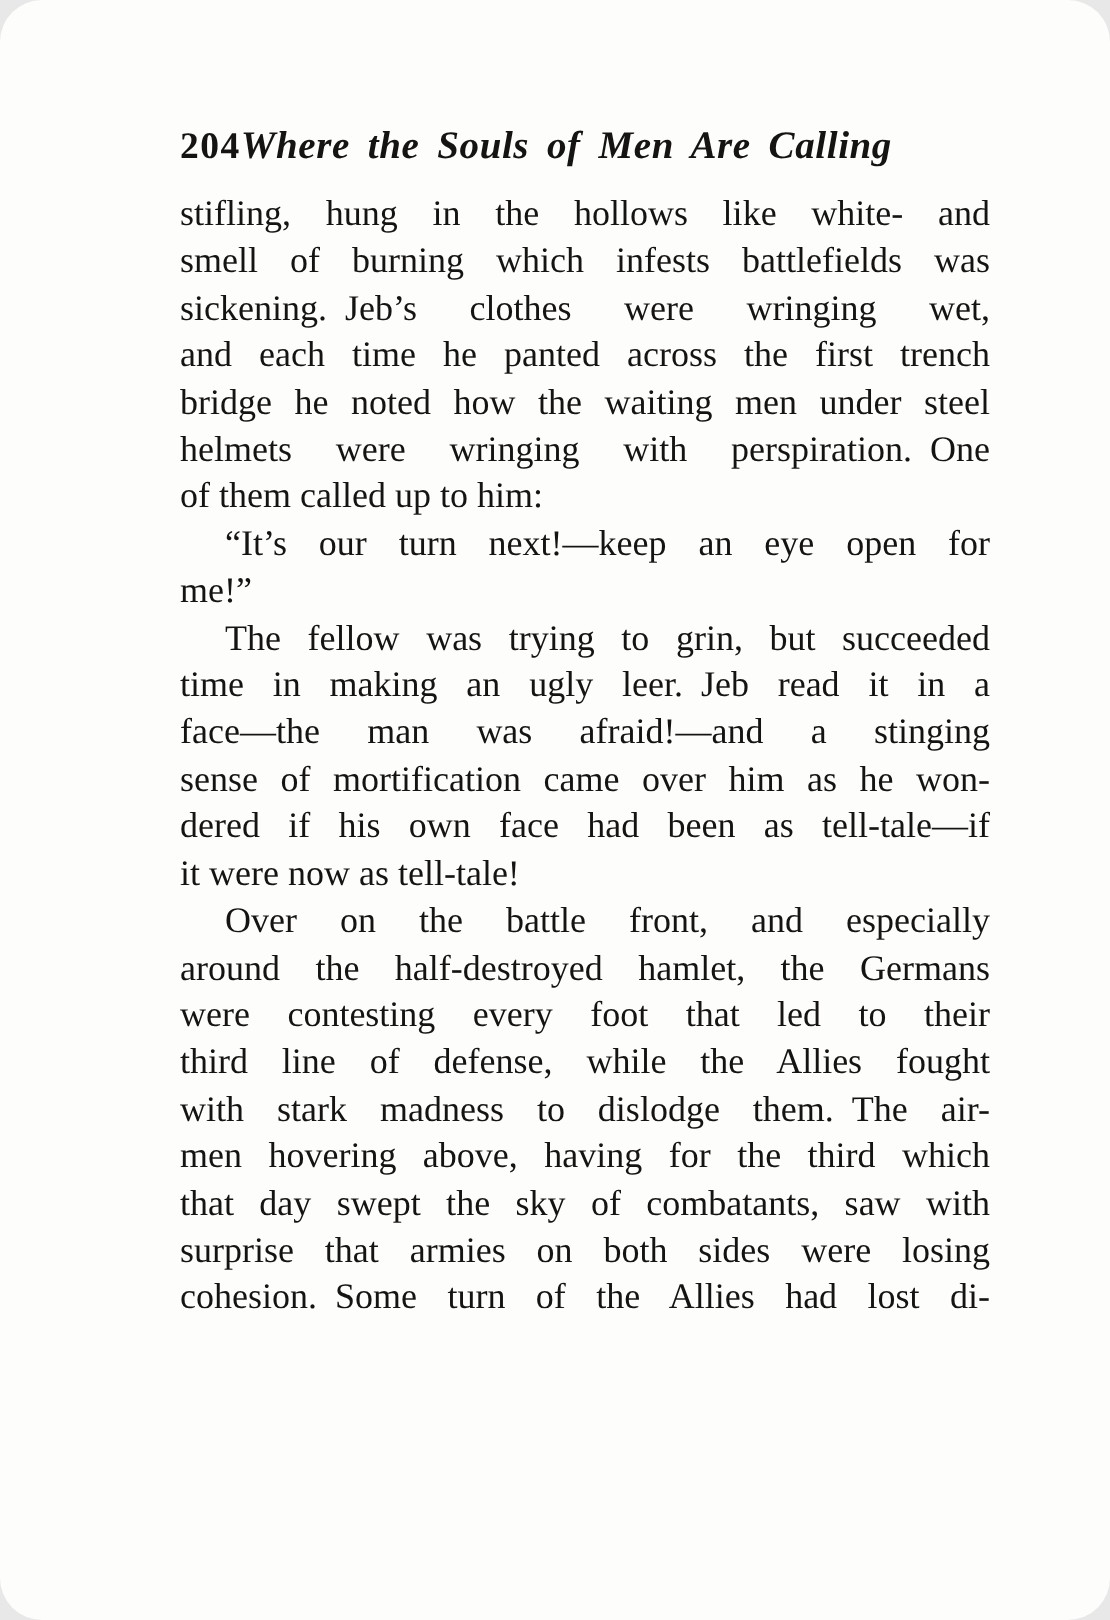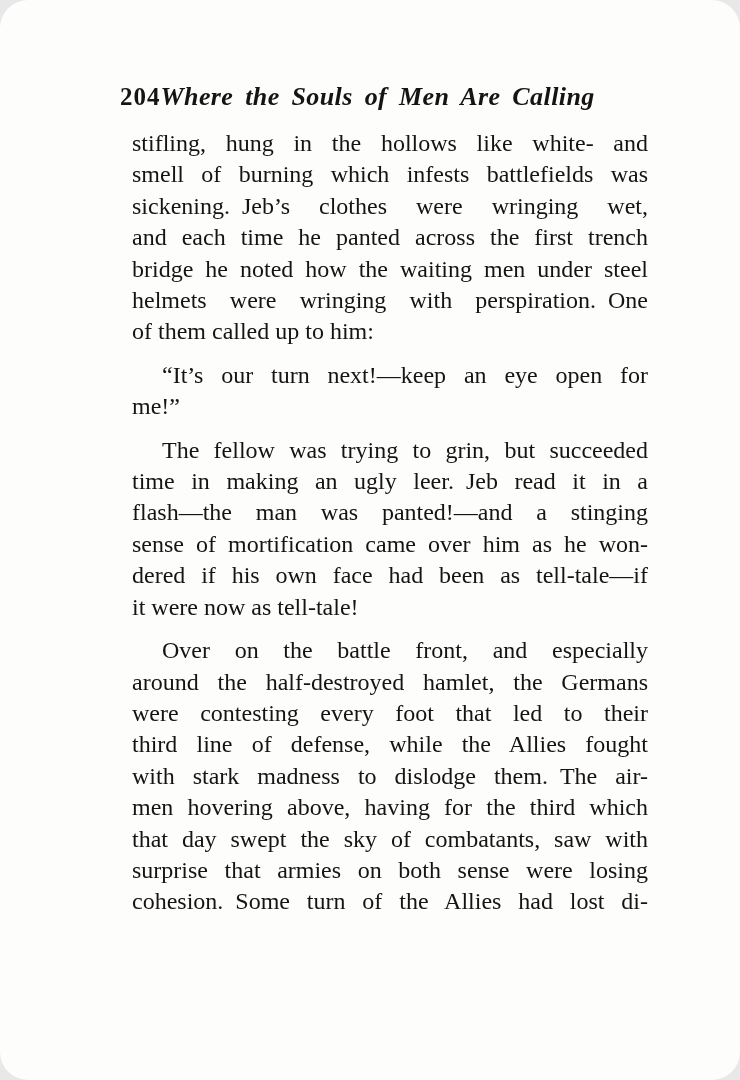--- a/index.html
+++ b/index.html
@@ -41,21 +41,21 @@
     word-spacing: 5px;
     white-space: nowrap;
   }
   .body-text {
     margin: 16px 80px 0 120px;
     width: 540px;
     font-size: 24px;
     line-height: 31.4px;
   }
   .para {
-    margin: 12px;
+    margin: 0;
   }
   .line {
     text-align: justify;
     text-align-last: left;
     white-space: nowrap;
     overflow: visible;
   }
   .line.just {
     white-space: normal;
     text-align-last: justify;
@@ -82,30 +82,30 @@
         <div class="line just">helmets were wringing with perspiration. One</div>
         <div class="line">of them called up to him:</div>
       </div>
       <div class="para">
         <div class="line just indent">“It’s our turn next!—keep an eye open for</div>
         <div class="line">me!”</div>
       </div>
       <div class="para">
         <div class="line just indent">The fellow was trying to grin, but succeeded</div>
         <div class="line just">time in making an ugly leer. Jeb read it in a</div>
-        <div class="line just">flash—the man was panted!—and a stinging</div>
+        <div class="line just">face—the man was afraid!—and a stinging</div>
         <div class="line just">sense of mortification came over him as he won-</div>
         <div class="line just">dered if his own face had been as tell-tale—if</div>
         <div class="line">it were now as tell-tale!</div>
       </div>
       <div class="para">
         <div class="line just indent">Over on the battle front, and especially</div>
         <div class="line just">around the half-destroyed hamlet, the Germans</div>
         <div class="line just">were contesting every foot that led to their</div>
         <div class="line just">third line of defense, while the Allies fought</div>
         <div class="line just">with stark madness to dislodge them. The air-</div>
         <div class="line just">men hovering above, having for the third which</div>
         <div class="line just">that day swept the sky of combatants, saw with</div>
-        <div class="line just">surprise that armies on both sense were losing</div>
+        <div class="line just">surprise that armies on both sides were losing</div>
         <div class="line just">cohesion. Some turn of the Allies had lost di-</div>
       </div>
     </div>
 </div>
 
 </body></html>

